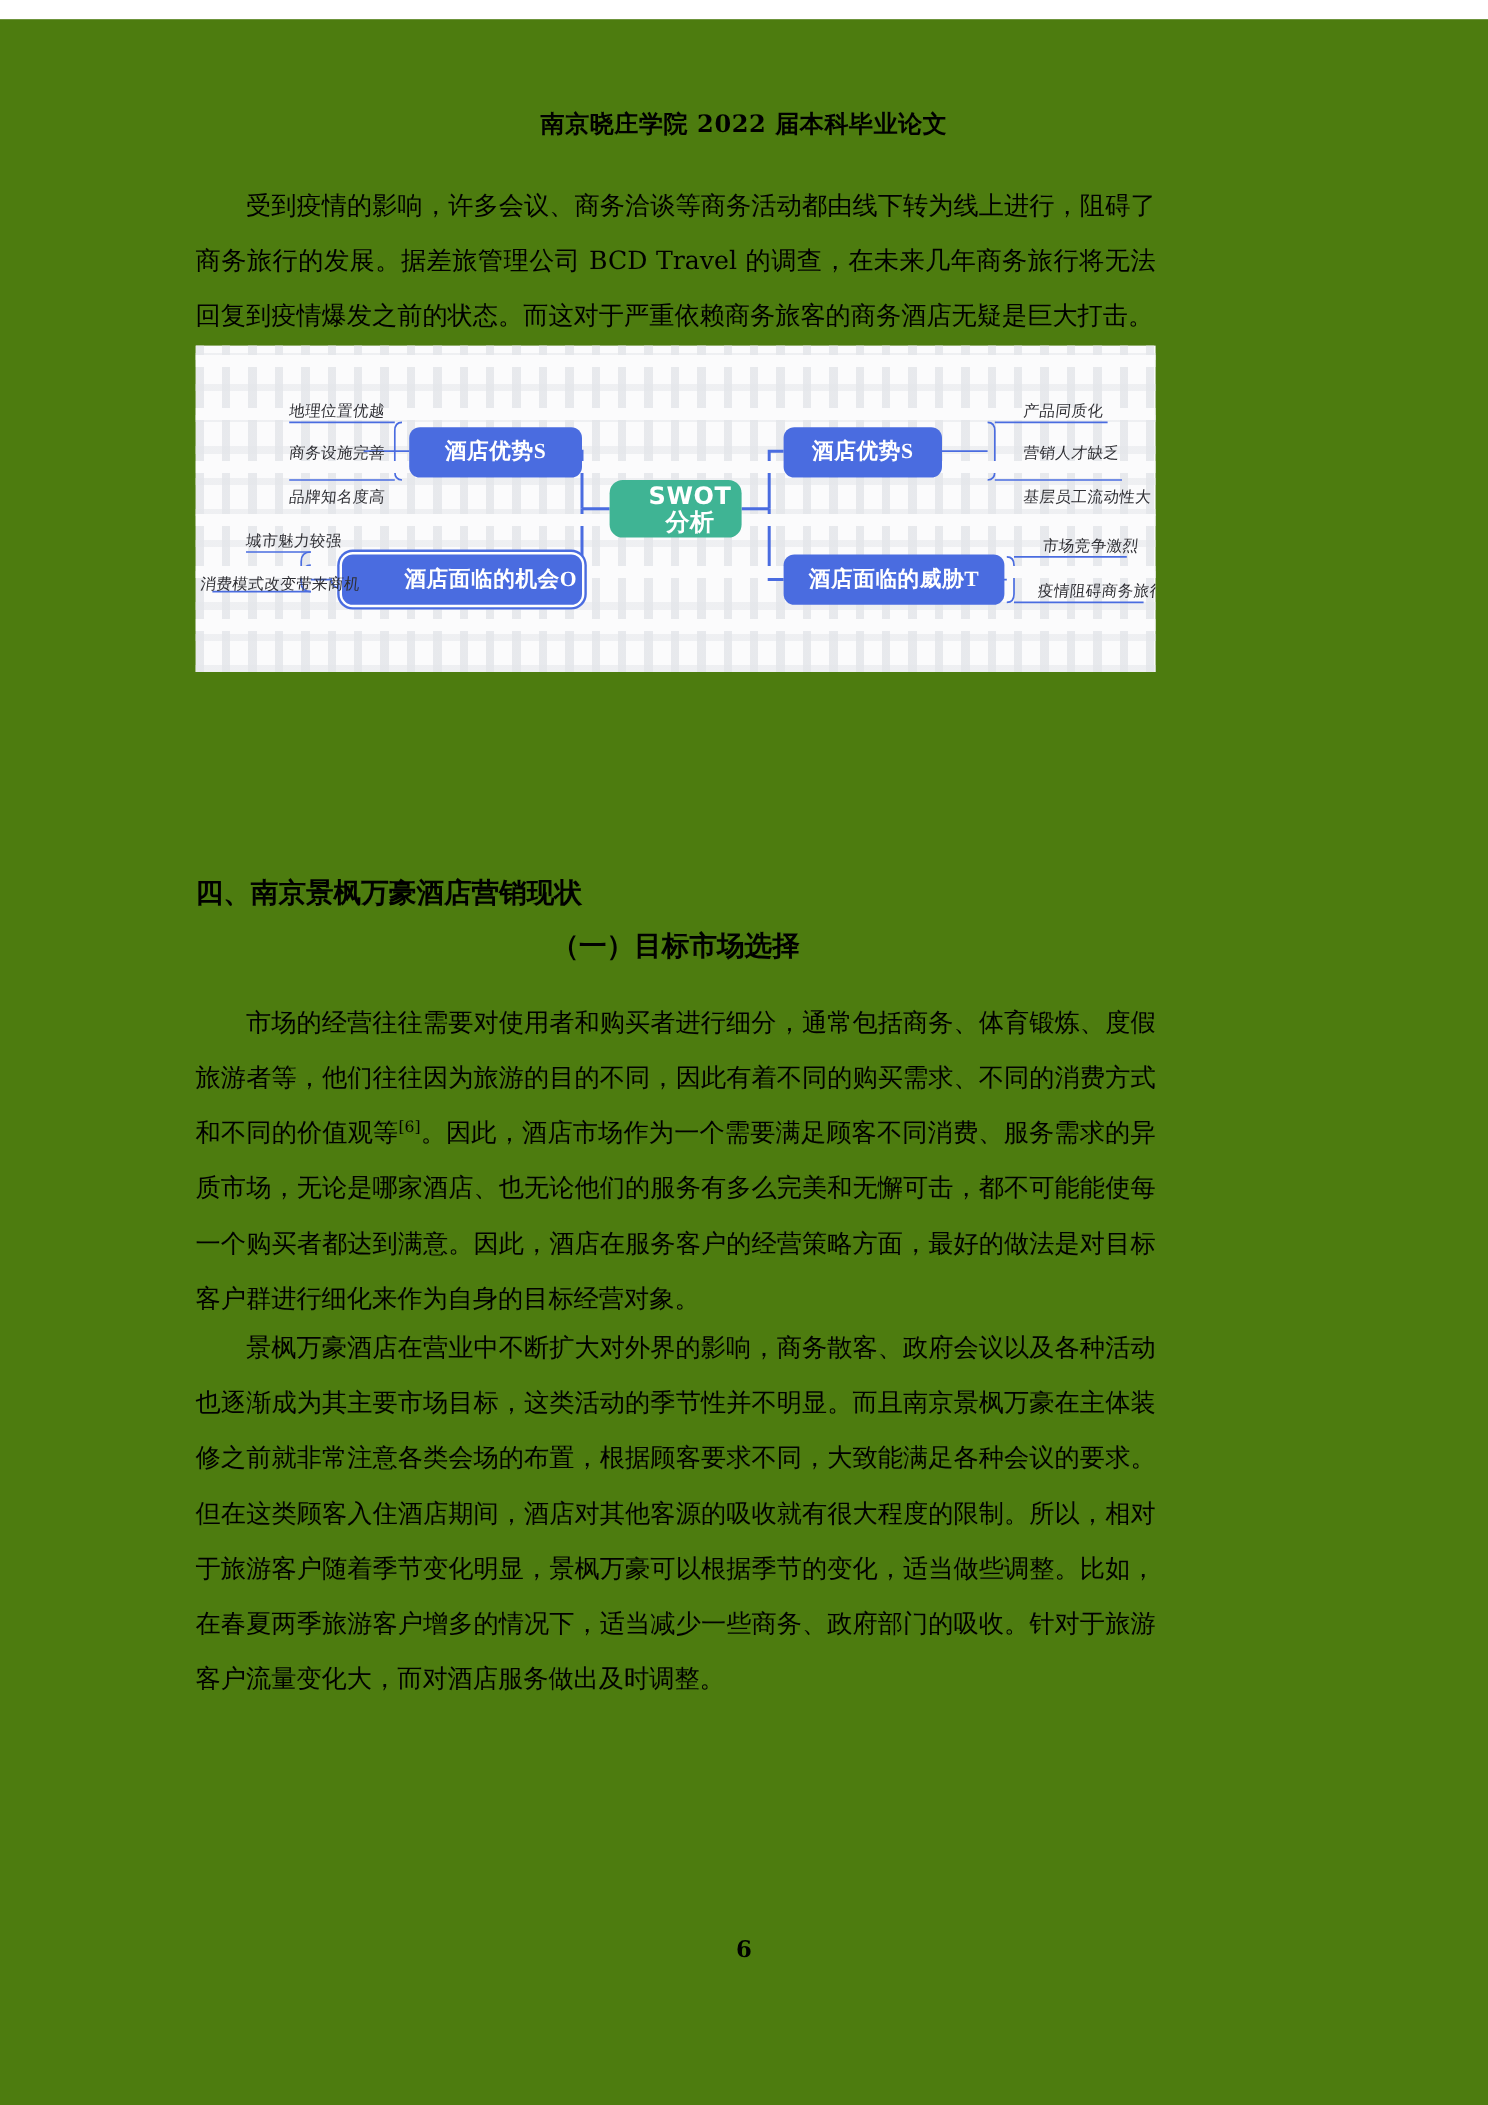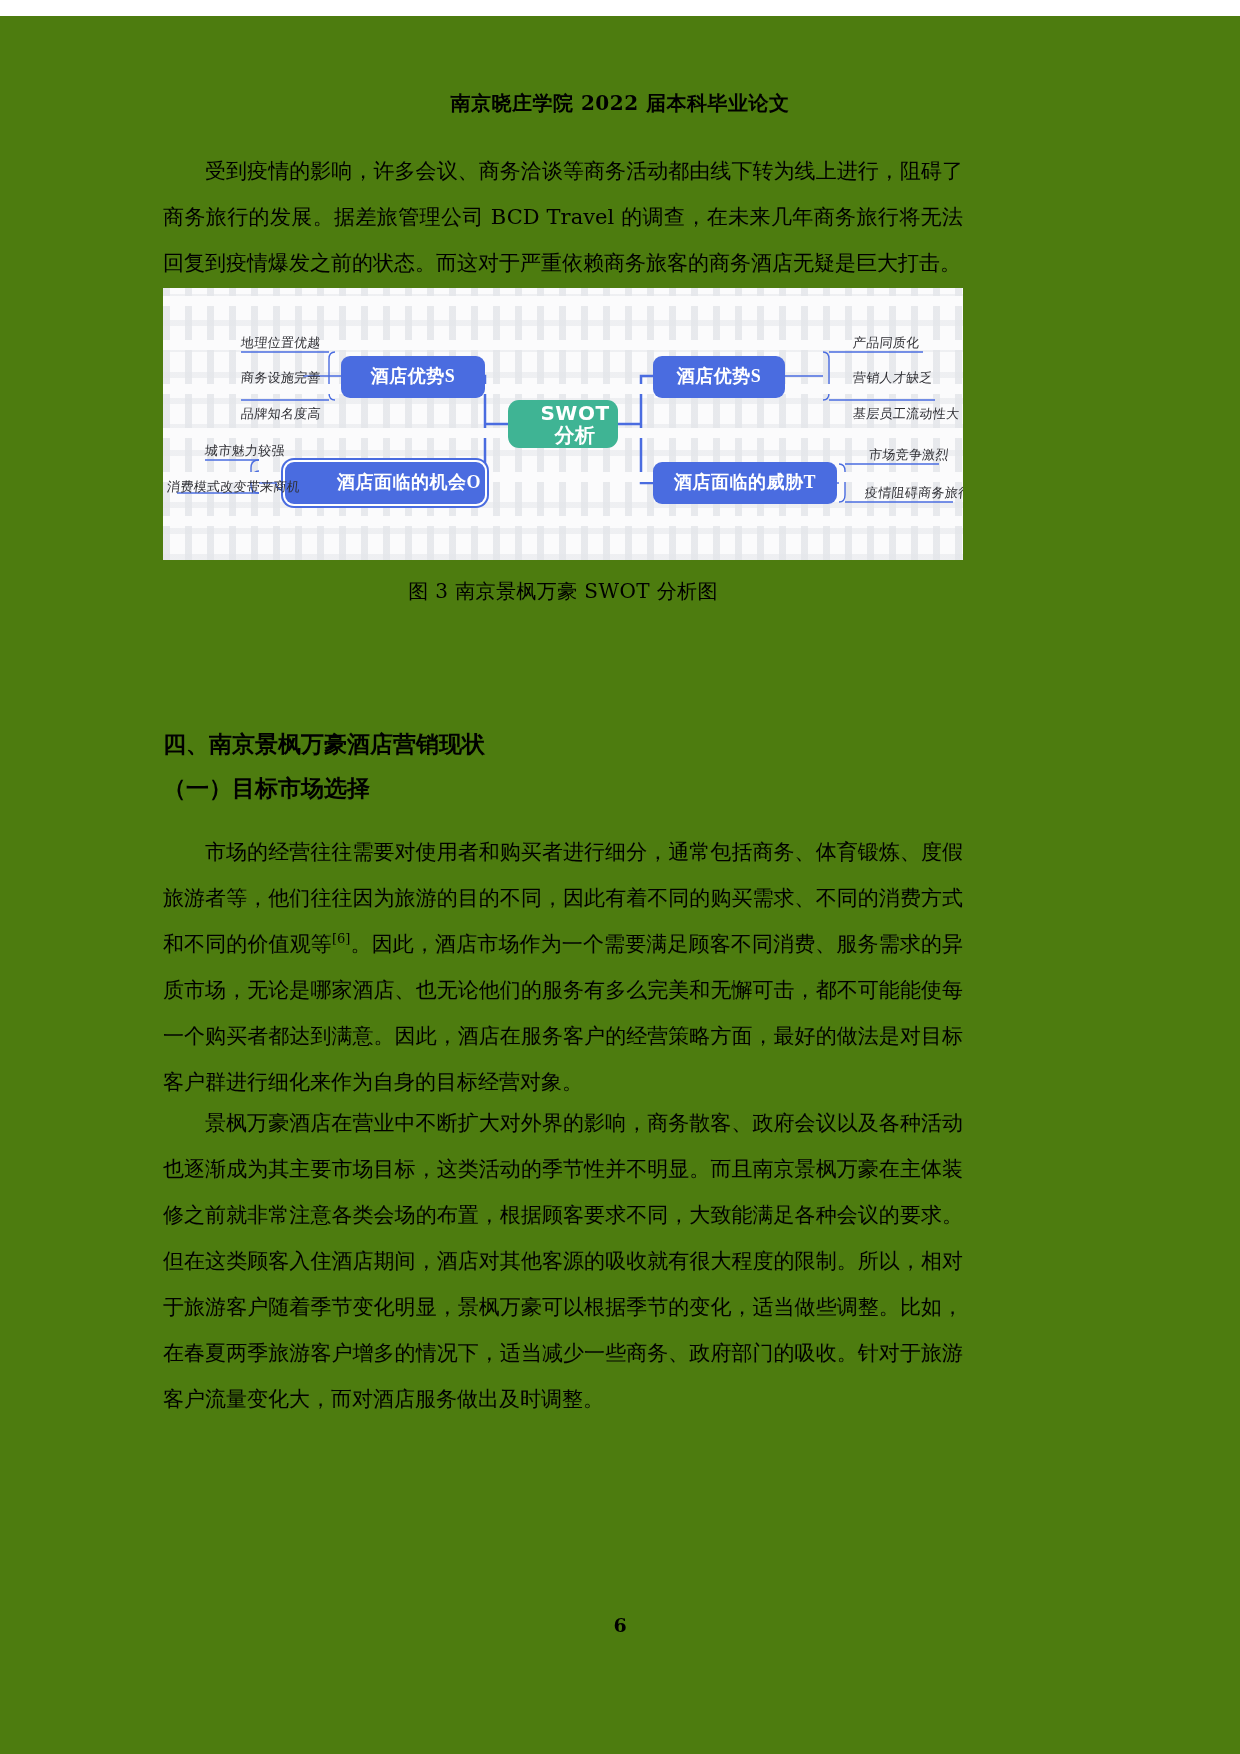--- a/index.html
+++ b/index.html
@@ -57,21 +57,21 @@
   }
 
   
   h2.h-sec, h3.h-sub, h4.h-subsub {
     margin: 0;
     font-family: Liberation Mono, monospace;
     font-weight: bold;
     color: #000;
   }
   h2.h-sec   { font-size: 23px; line-height: 44px; }
-  h3.h-sub   { font-size: 23px; line-height: 44px; }
+  h3.h-sub   { font-size: 23px; line-height: 44px; text-align: center; }
   h4.h-subsub{ font-size: 22px; line-height: 44px; }
 
   
   .figure-wrap {
     position: absolute;
     left: 163px;
     top: 272px;
     width: 800px;
   }
   .figure-caption {
@@ -211,21 +211,20 @@
       <div class="node blue" style="left:490px; top:68px; width:132px; height:42px; font-size:18px;">酒店优势S</div>
       <div class="leaf" style="left:690px; top:46px;">产品同质化</div>
       <div class="leaf" style="left:690px; top:81px;">营销人才缺乏</div>
       <div class="leaf" style="left:690px; top:117px;">基层员工流动性大</div>
 
       <div class="node blue" style="left:490px; top:174px; width:184px; height:42px; font-size:18px;">酒店面临的威胁T</div>
       <div class="leaf" style="left:706px; top:158px;">市场竞争激烈</div>
       <div class="leaf" style="left:702px; top:196px;">疫情阻碍商务旅行</div>
     </div>
 
-    <div class="figure-caption">图 3  南京景枫万豪 SWOT 分析图</div>
   </div>
 
   <div style="position:absolute; left:163px; top:708px; width:800px;">
     <h2 class="h-sec">四、南京景枫万豪酒店营销现状</h2>
     <h3 class="h-sub">（一）目标市场选择</h3>
   </div>
 
   <div class="body-col" style="top:813px;">
     <p class="para"><span>市场的经营往往需要对使用者和购买者进行细分，通常包括商务、体育锻炼、度假旅游者等，他们往往因为旅游的目的不同，因此有着不同的购买需求、不同的消费方式和不同的价值观等</span><sup class="cite">[6]</sup><span>。因此，酒店市场作为一个需要满足顾客不同消费、服务需求的异质市场，无论是哪家酒店、也无论他们的服务有多么完美和无懈可击，都不可能能使每一个购买者都达到满意。因此，酒店在服务客户的经营策略方面，最好的做法是对目标客户群进行细化来作为自身的目标经营对象。</span></p>
   </div>

